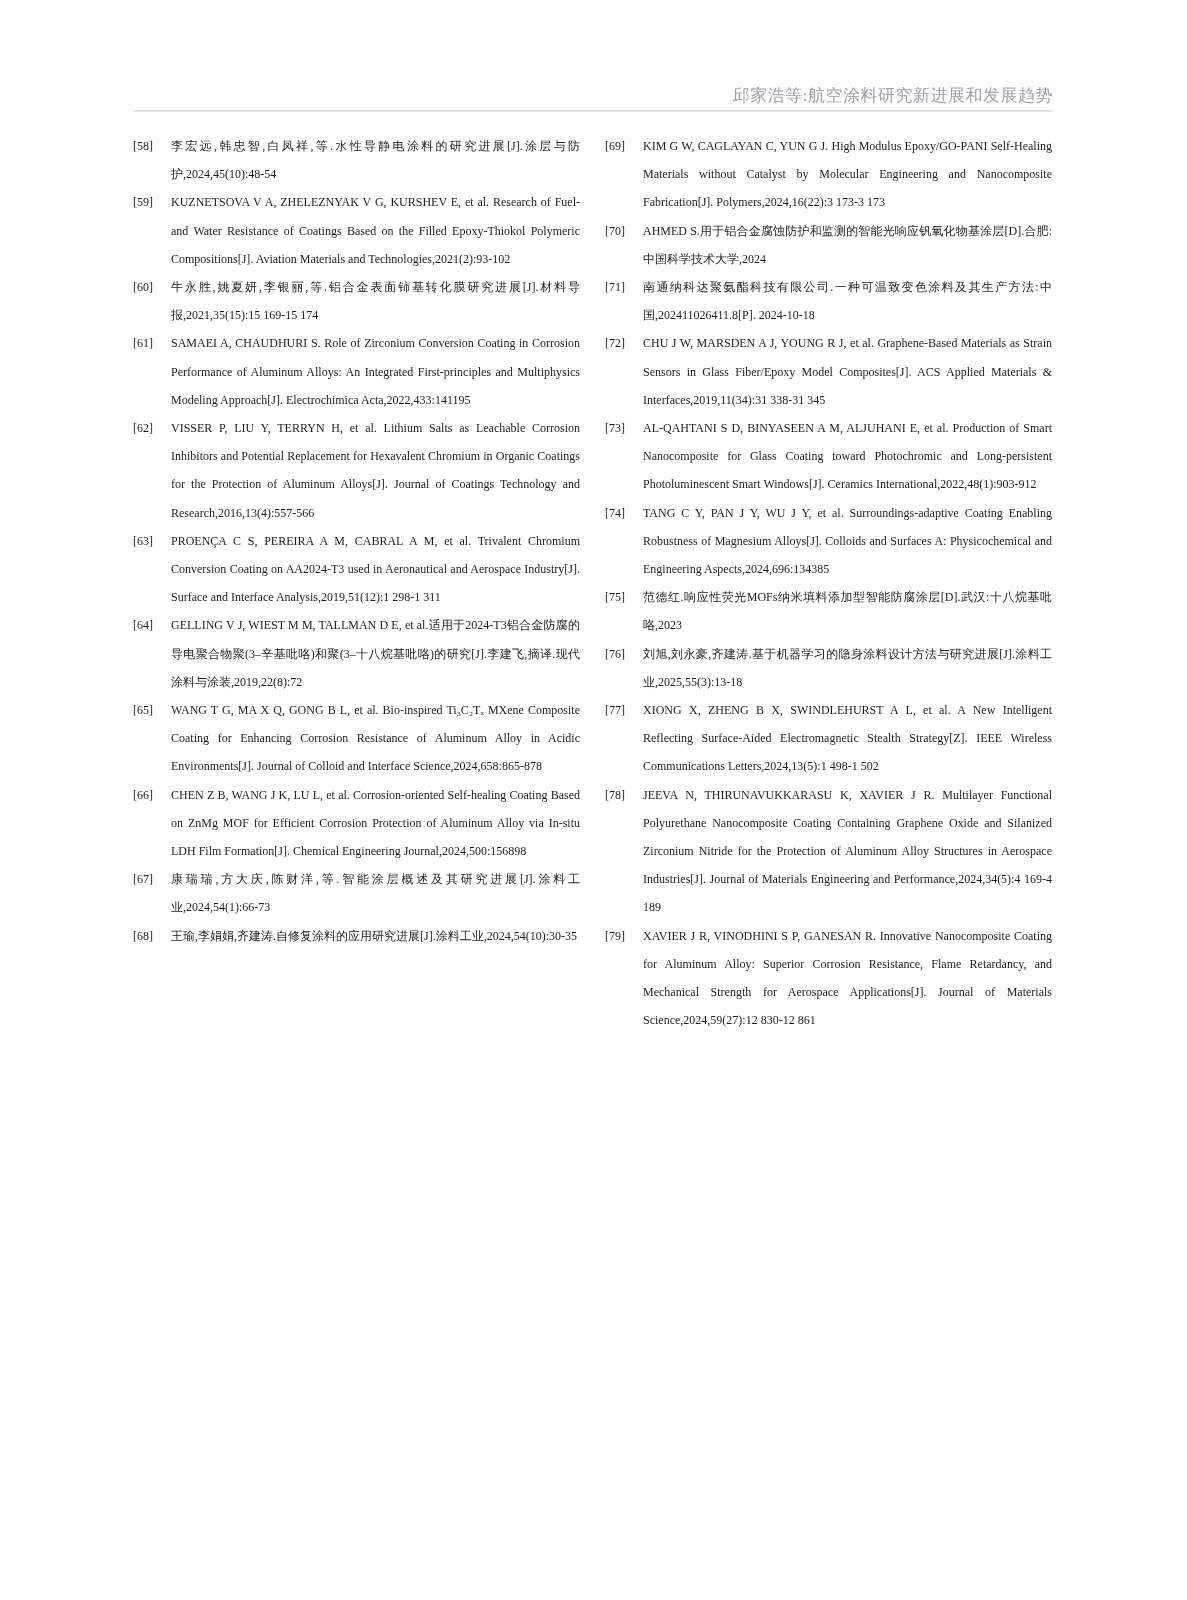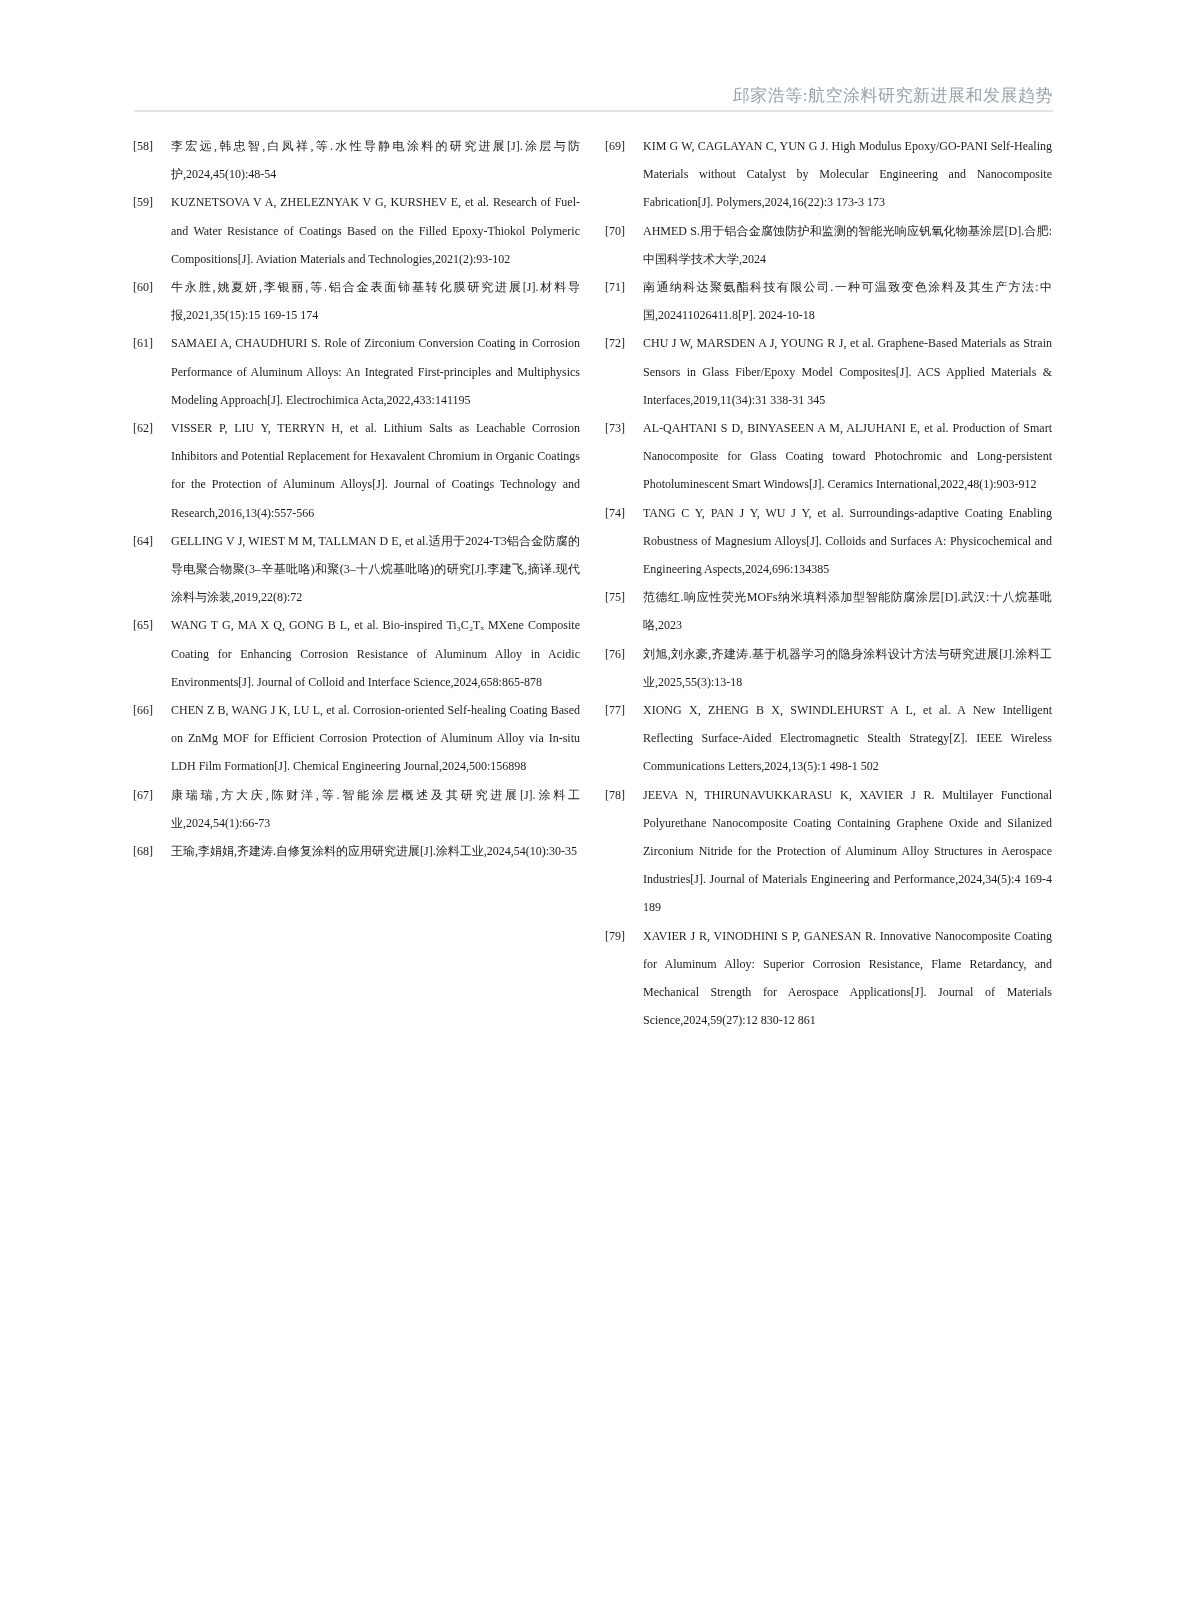--- a/index.html
+++ b/index.html
@@ -142,20 +142,24 @@
       </div>
       <div class="ref-item">
         <span class="ref-num">[61]</span>
         <span class="ref-text">SAMAEI A, CHAUDHURI S. Role of Zirconium Conversion Coating in Corrosion Performance of Aluminum Alloys: An Integrated First-principles and Multiphysics Modeling Approach[J]. Electrochimica Acta,2022,433:141195</span>
       </div>
       <div class="ref-item">
         <span class="ref-num">[62]</span>
         <span class="ref-text">VISSER P, LIU Y, TERRYN H, et al. Lithium Salts as Leachable Corrosion Inhibitors and Potential Replacement for Hexavalent Chromium in Organic Coatings for the Protection of Aluminum Alloys[J]. Journal of Coatings Technology and Research,2016,13(4):557-566</span>
       </div>
       <div class="ref-item">
+        <span class="ref-num">[63]</span>
+        <span class="ref-text">PROENÇA C S, PEREIRA A M, CABRAL A M, et al. Trivalent Chromium Conversion Coating on AA2024-T3 used in Aeronautical and Aerospace Industry[J]. Surface and Interface Analysis,2019,51(12):1 298-1 311</span>
+      </div>
+      <div class="ref-item">
         <span class="ref-num">[64]</span>
         <span class="ref-text">GELLING V J, WIEST M M, TALLMAN D E, et al.适用于2024-T3铝合金防腐的导电聚合物聚(3–辛基吡咯)和聚(3–十八烷基吡咯)的研究[J].李建飞,摘译.现代涂料与涂装,2019,22(8):72</span>
       </div>
       <div class="ref-item">
         <span class="ref-num">[65]</span>
         <span class="ref-text">WANG T G, MA X Q, GONG B L, et al. Bio-inspired Ti₃C₂Tₓ MXene Composite Coating for Enhancing Corrosion Resistance of Aluminum Alloy in Acidic Environments[J]. Journal of Colloid and Interface Science,2024,658:865-878</span>
       </div>
       <div class="ref-item">
         <span class="ref-num">[66]</span>
         <span class="ref-text">CHEN Z B, WANG J K, LU L, et al. Corrosion-oriented Self-healing Coating Based on ZnMg MOF for Efficient Corrosion Protection of Aluminum Alloy via In-situ LDH Film Formation[J]. Chemical Engineering Journal,2024,500:156898</span>

